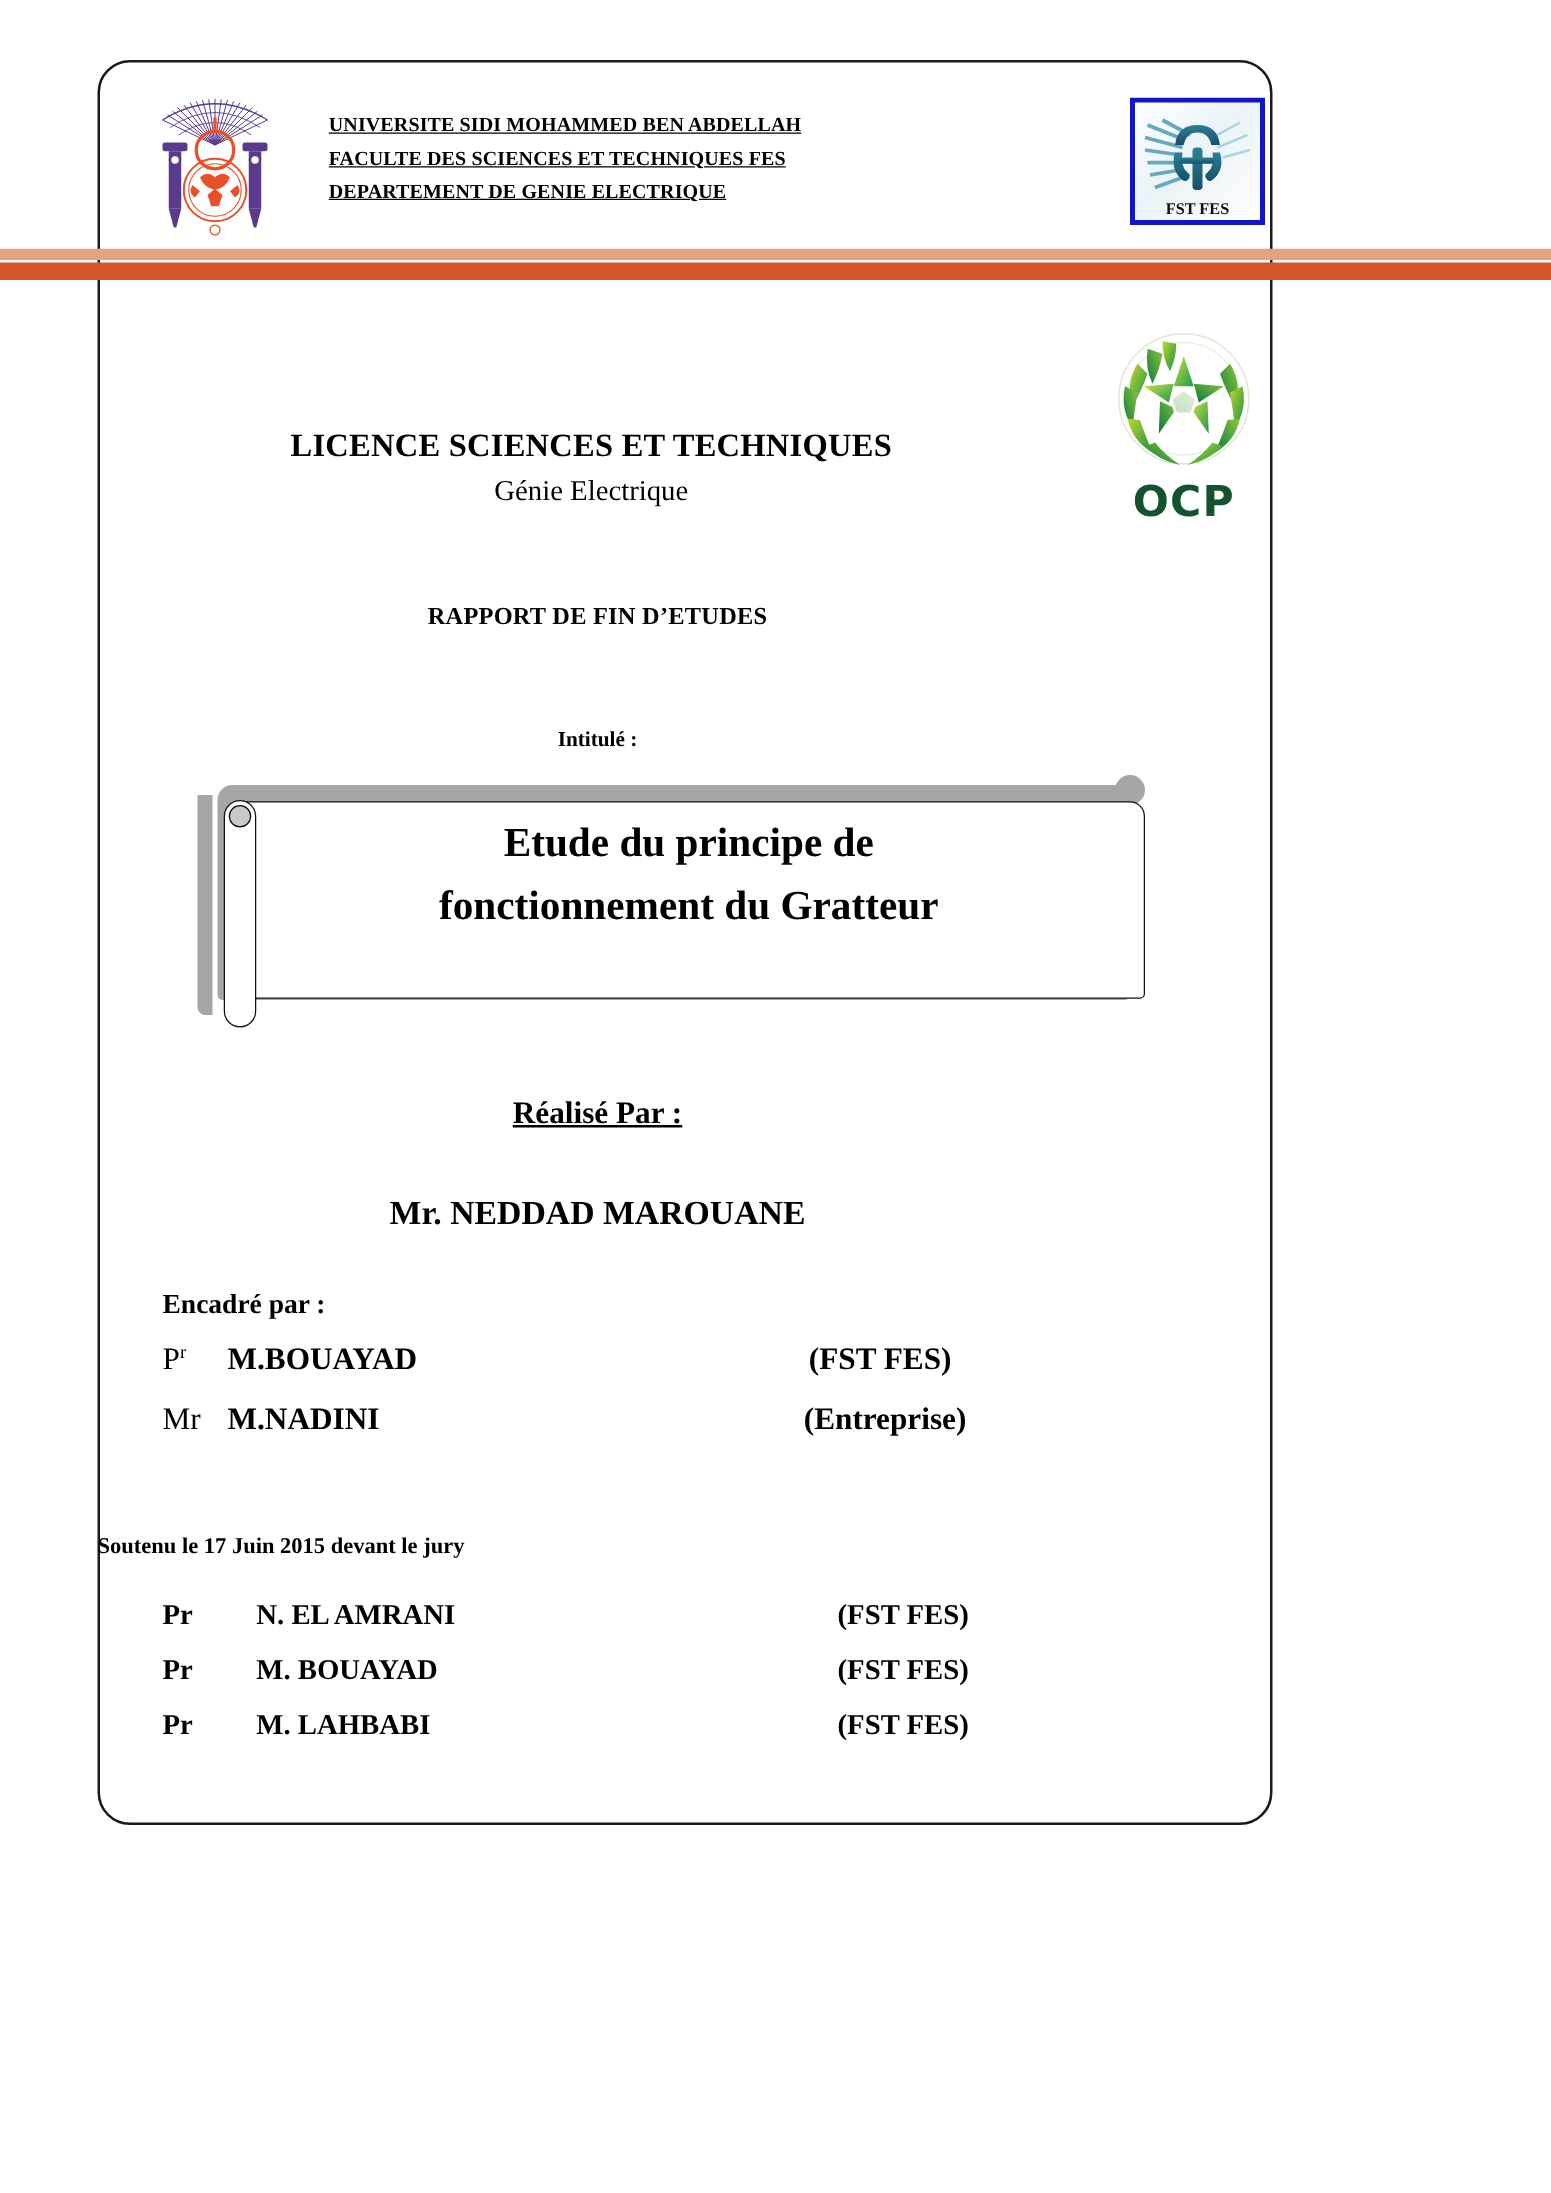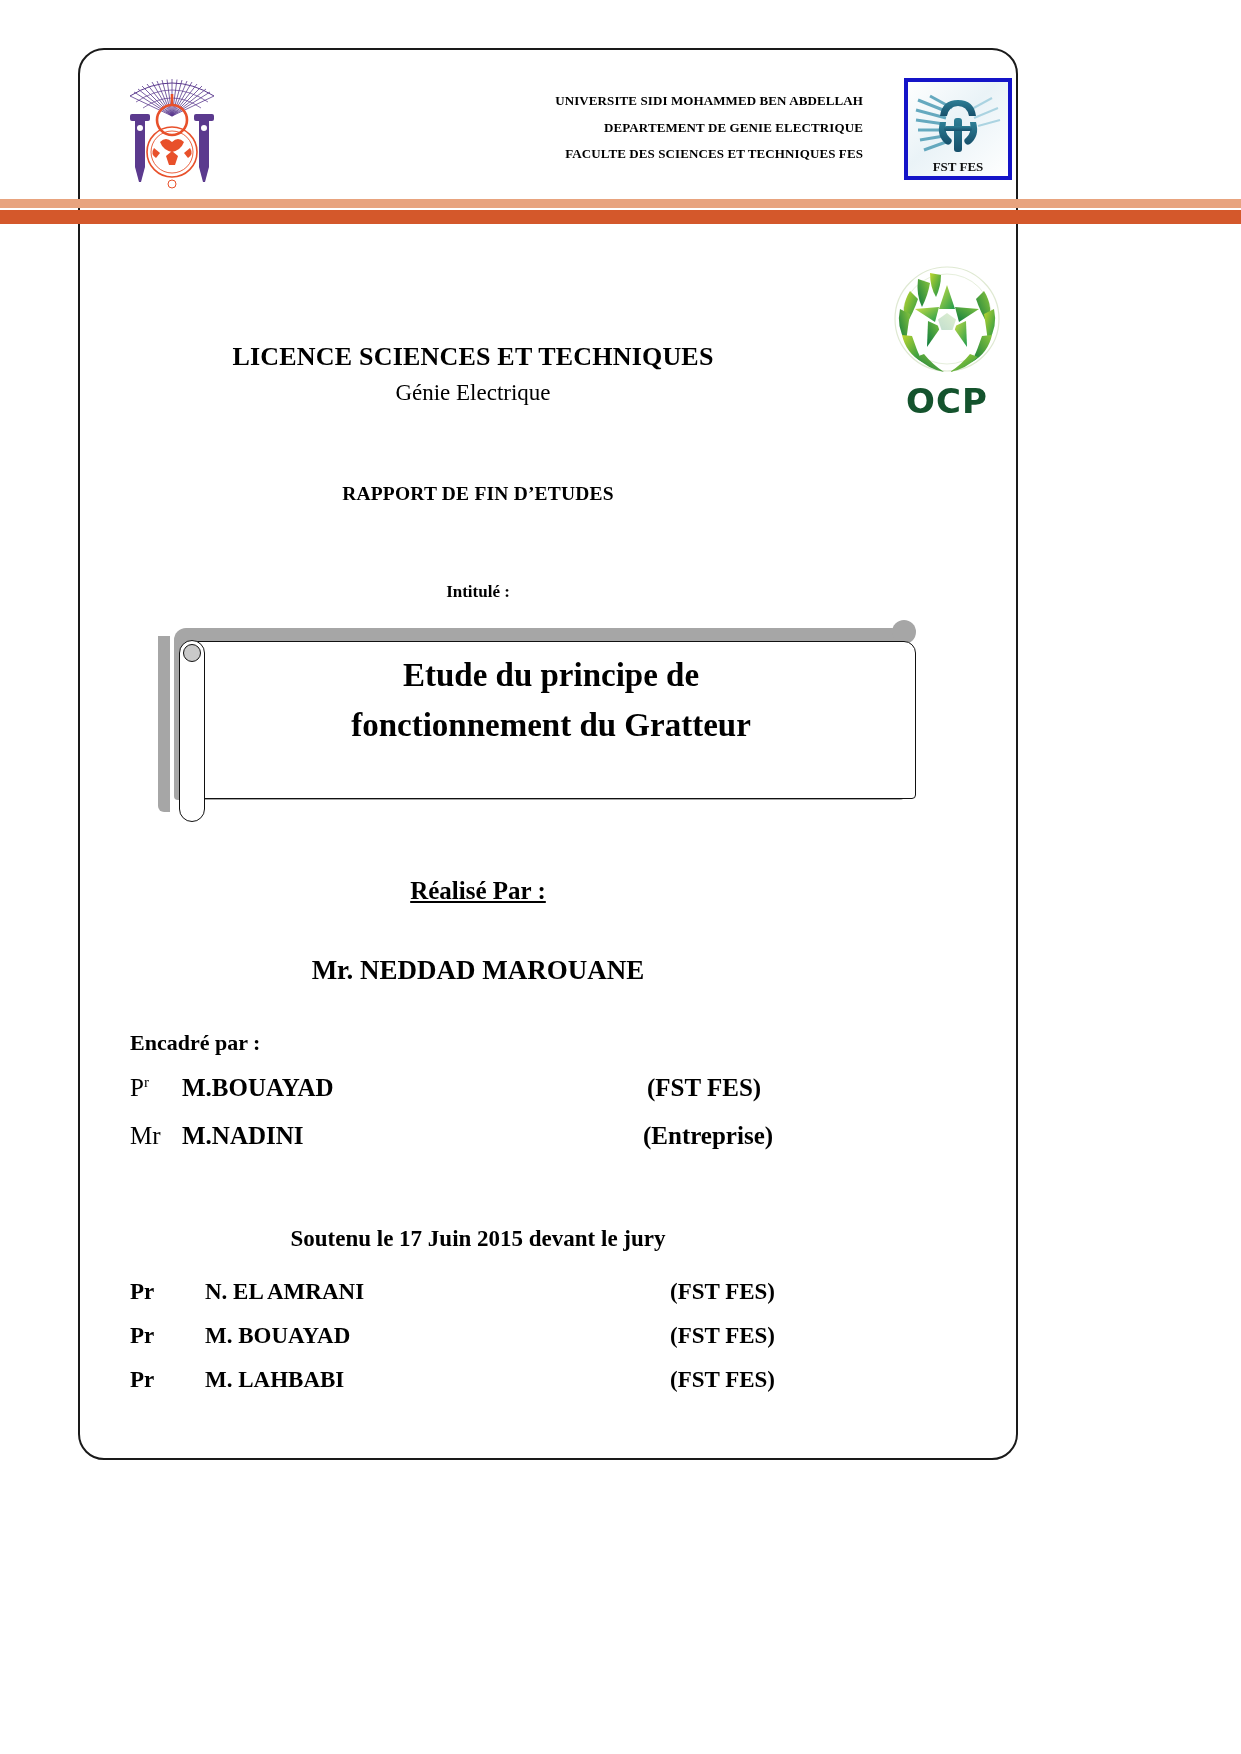--- a/index.html
+++ b/index.html
@@ -72,25 +72,26 @@
     top: 12px;
     width: 108px;
     height: 102px;
     padding-left: 16px;
   }
   .header-text {
     position: absolute;
     left: 185px;
     top: 22px;
     width: 600px;
-    text-align: right;
-    font-weight: bold;
-    font-size: 13px;
+    text-align: left;
+    font-weight: bold;
+    font-size: 16px;
     line-height: 26.5px;
     letter-spacing: 0.1px;
+    text-decoration: underline;
   }
 
   
   .content {
     position: absolute;
     left: 78px;
     top: 229px;
     width: 940px;
     height: 1231px;
   }
@@ -297,23 +298,23 @@
   }
   .sup-row.r1 .sup-aff { left: 517px; }
   .sup-row.r2 .sup-aff { left: 513px; }
 
   
   .block-soutenu {
     position: absolute;
     left: 0;
     top: 997px;
     width: 800px;
-    text-align: center;
-    font-weight: bold;
-    font-size: 23px;
+    text-align: left;
+    font-weight: bold;
+    font-size: 18px;
   }
   .jury-row {
     position: absolute;
     left: 52px;
     width: 680px;
     font-weight: bold;
     font-size: 23px;
   }
   .jury-row.j0 { top: 1050px; }
   .jury-row.j1 { top: 1094px; }
@@ -392,22 +393,22 @@
         <path d="M56 84 l6 -5 l6 5 l-3 9 l-6 0 z"></path>
         <path d="M44 76 q-4 6 2 10 l4 -5 z"></path>
         <path d="M80 76 q4 6 -2 10 l-4 -5 z"></path>
       </g>
       <circle cx="62" cy="112" r="4" fill="none" stroke="#e8502a" stroke-width="1"></circle>
     </svg>
   </div>
 
   <div class="header-text">
     <div>UNIVERSITE SIDI MOHAMMED BEN ABDELLAH</div>
+    <div>FACULTE DES SCIENCES ET TECHNIQUES FES</div>
     <div>DEPARTEMENT DE GENIE ELECTRIQUE</div>
-    <div>FACULTE DES SCIENCES ET TECHNIQUES FES</div>
   </div>
 
   <div class="fst-logo">
     <svg viewBox="0 0 108 102" width="108" height="102">
       <defs>
         <linearGradient id="fstbg" x1="0" y1="0" x2="1" y2="1">
           <stop offset="0%" stop-color="#ffffff"></stop>
           <stop offset="45%" stop-color="#eaf3f7"></stop>
           <stop offset="100%" stop-color="#ffffff"></stop>
         </linearGradient>

